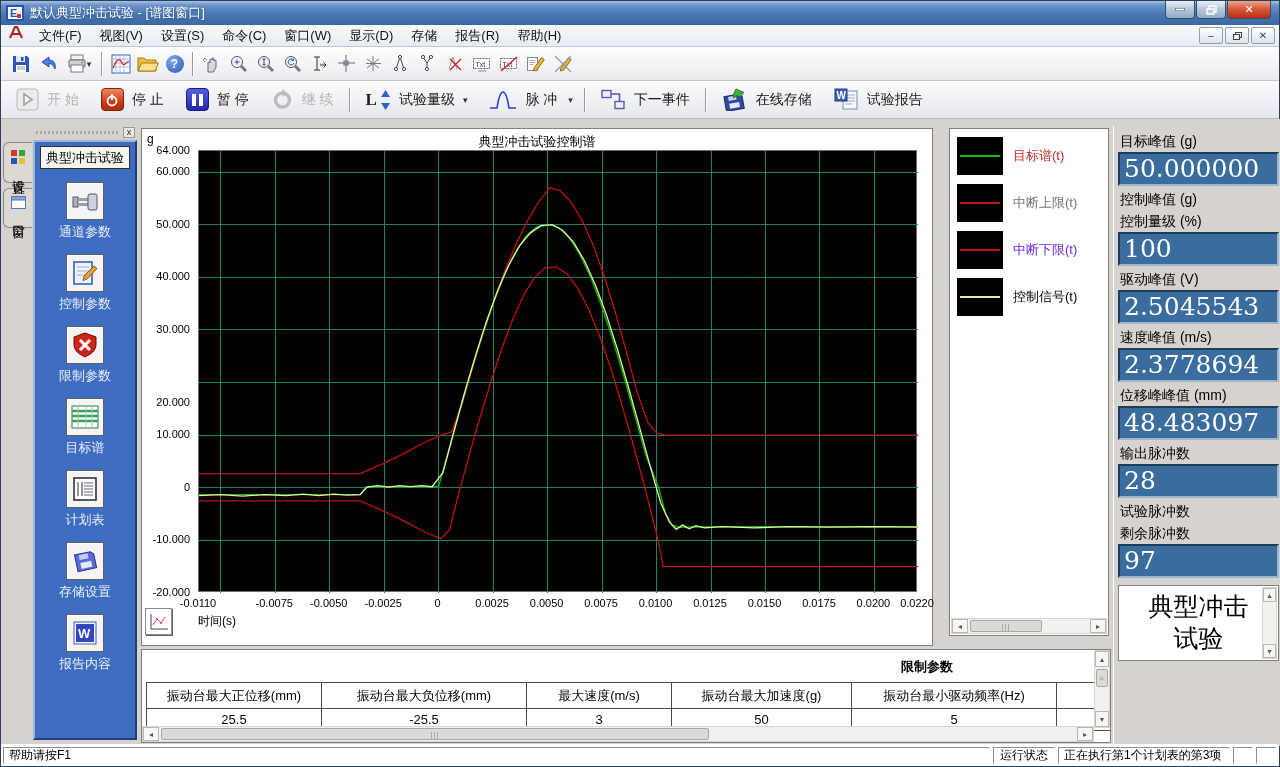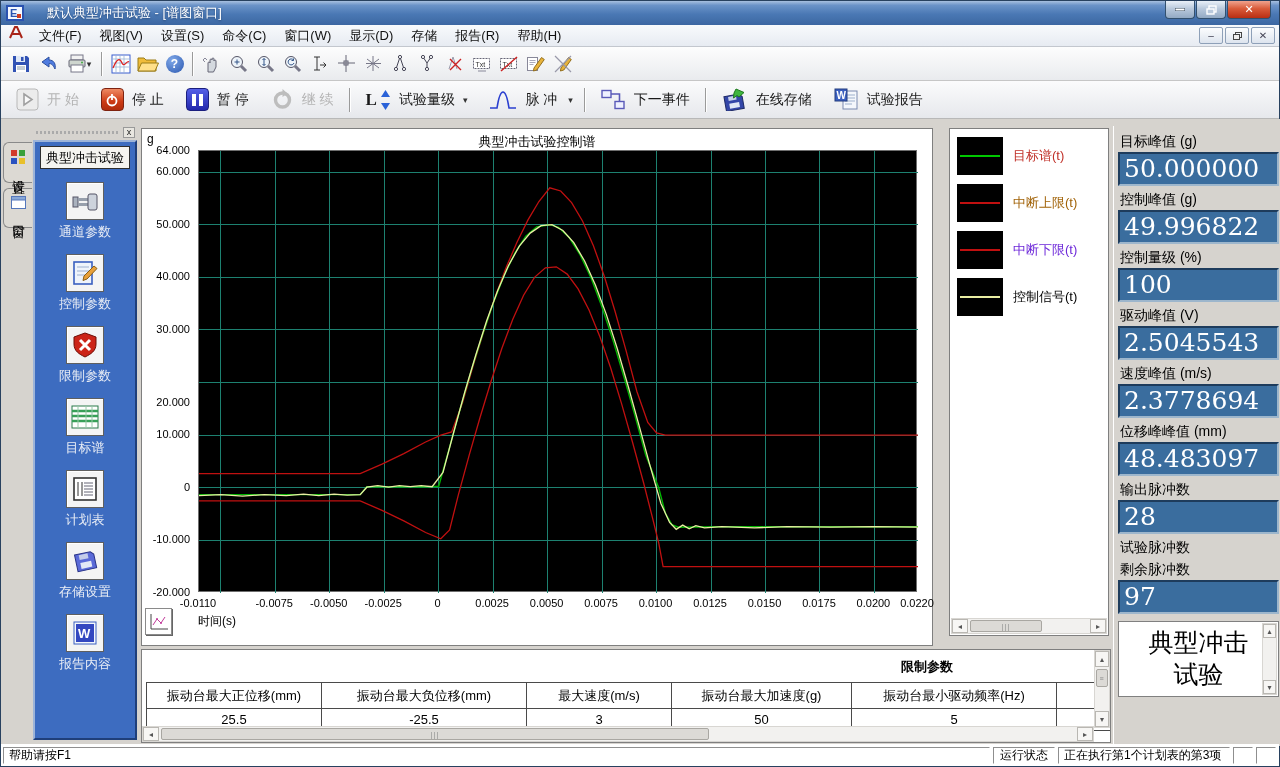--- a/index.html
+++ b/index.html
@@ -5,21 +5,21 @@
   * { margin:0; padding:0; box-sizing:border-box; }
   html,body { width:1280px; height:767px; overflow:hidden; background:#888;
     font-family:"Liberation Sans","DejaVu Sans",sans-serif; }
   .window { position:relative; width:1280px; height:767px; background:#d6d3ce;
     border:1px solid #28415f; }
 
   
   .titlebar { position:absolute; left:0; top:0; width:100%; height:24px;
     background:linear-gradient(180deg,#a8c0e0 0%,#6b93c8 18%,#4a78b4 55%,#3c67a2 100%);
     display:flex; align-items:center; padding-left:5px; }
-  .title-text { color:#fff; font-size:13px; margin-left:23px; text-shadow:0 1px 2px #2a4a7a; }
+  .title-text { color:#fff; font-size:13px; margin-left:6px; text-shadow:0 1px 2px #2a4a7a; }
   .winbtns { position:absolute; right:8px; top:0; display:flex; }
   .winbtn { width:30px; height:18px; border:1px solid #32506e; border-top:none;
     border-radius:0 0 4px 4px; background:linear-gradient(180deg,#e9f0f8,#b9c9dc 45%,#93aac4);
     display:flex; align-items:center; justify-content:center; color:#123; font-size:11px; margin-left:1px; }
   .winbtn.close { width:44px; background:linear-gradient(180deg,#f0a38e,#d95b3a 45%,#b92e13);
     color:#fff; font-weight:bold; }
 
   
   .menubar { position:absolute; left:0; top:24px; width:100%; height:22px;
     background:linear-gradient(180deg,#f8fafc,#e7ebf2); border-bottom:1px solid #c3c7ce;
@@ -592,21 +592,21 @@
       <div class="leg-item">
         <span class="leg-swatch">
             <span class="leg-line" style="background: rgb(0, 200, 0);"></span>
           </span>
         <span class="leg-label" style="color: rgb(192, 48, 40);">目标谱(t)</span>
       </div>
       <div class="leg-item">
         <span class="leg-swatch">
             <span class="leg-line" style="background: rgb(192, 16, 16);"></span>
           </span>
-        <span class="leg-label" style="color: #a16207;">中断上限(t)</span>
+        <span class="leg-label" style="color: #737373;">中断上限(t)</span>
       </div>
       <div class="leg-item">
         <span class="leg-swatch">
             <span class="leg-line" style="background: rgb(192, 16, 16);"></span>
           </span>
         <span class="leg-label" style="color: #6d28d9;">中断下限(t)</span>
       </div>
       <div class="leg-item">
         <span class="leg-swatch">
             <span class="leg-line" style="background: rgb(233, 237, 162);"></span>
@@ -662,21 +662,20 @@
         <div class="sb-thumb">|||</div>
         <div class="spacer"></div>
         <div class="sb-btn">▸</div>
       </div>
     </div>
 
     <div class="rightpanel">
       <div class="rp-label">目标峰值 (g)</div>
       <div class="rp-value">50.000000</div>
       <div class="rp-label">控制峰值 (g)</div>
-      <div class="rp-value">49.996822</div>
       <div class="rp-label">控制量级 (%)</div>
       <div class="rp-value">100</div>
       <div class="rp-label">驱动峰值 (V)</div>
       <div class="rp-value">2.5045543</div>
       <div class="rp-label">速度峰值 (m/s)</div>
       <div class="rp-value">2.3778694</div>
       <div class="rp-label">位移峰峰值  (mm)</div>
       <div class="rp-value">48.483097</div>
       <div class="rp-label">输出脉冲数</div>
       <div class="rp-value">28</div>

